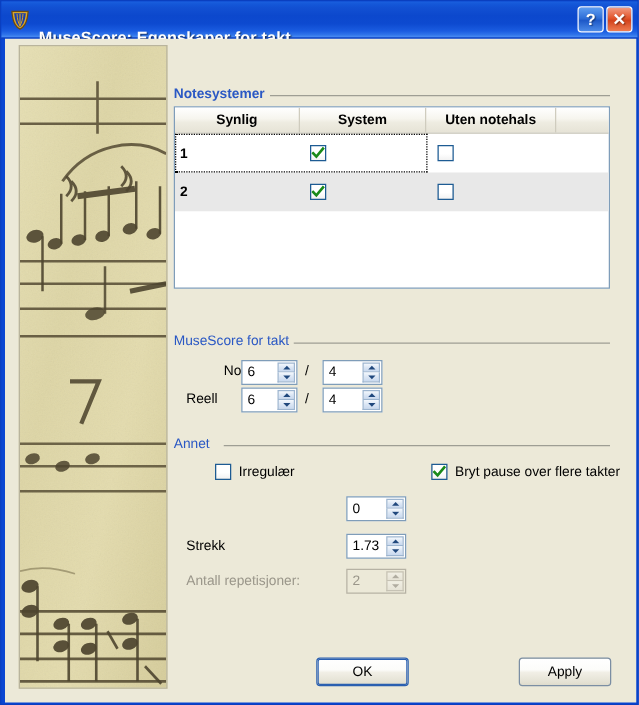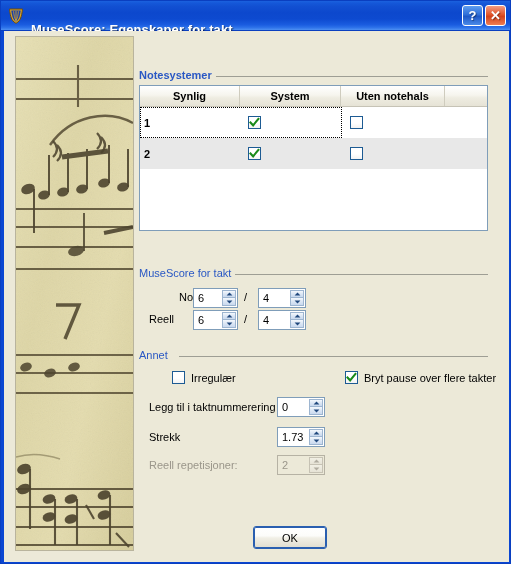--- a/index.html
+++ b/index.html
@@ -550,21 +550,20 @@
 
       <div class="cbrow" style="left:206px; top:22px;">
         <span class="cbox">
           <svg width="11" height="11" viewBox="0 0 11 11">
             <path d="M1.5 5.6 L4.1 8.3 L9.4 1.9" stroke="#1a8a1a" stroke-width="2.1" fill="none" stroke-linecap="square"></path>
           </svg>
         </span>
         <span class="cbtext">Bryt pause over flere takter</span>
       </div>
 
-      <div class="flabel" style="left:10px; top:52px;">Legg til i taktnummerering</div>
       <div class="spin" style="left:138px; top:48px; width:48px;">
         <div class="spin-value">0</div>
         <div class="spin-btns">
           <div class="spin-btn up">
             <svg width="7" height="4" viewBox="0 0 7 4">
                 <path d="M3.5 0.6 L6.4 3.6 L0.6 3.6 Z" fill="#20487d"></path>
               </svg>
           </div>
           <div class="spin-btn down">
             <svg width="7" height="4" viewBox="0 0 7 4">
@@ -584,36 +583,39 @@
               </svg>
           </div>
           <div class="spin-btn down">
             <svg width="7" height="4" viewBox="0 0 7 4">
                 <path d="M3.5 3.4 L0.6 0.4 L6.4 0.4 Z" fill="#20487d"></path>
               </svg>
           </div>
         </div>
       </div>
 
-      <div class="flabel disabled" style="left:10px; top:110px;">Reell repetisjoner:</div>
+      <div class="flabel disabled" style="left:10px; top:110px;">Antall repetisjoner:</div>
       <div class="spin disabled" style="left:138px; top:106px; width:48px;">
         <div class="spin-value">2</div>
         <div class="spin-btns">
           <div class="spin-btn up">
             <svg width="7" height="4" viewBox="0 0 7 4">
                 <path d="M3.5 0.6 L6.4 3.6 L0.6 3.6 Z" fill="#b0aca0"></path>
               </svg>
           </div>
           <div class="spin-btn down">
             <svg width="7" height="4" viewBox="0 0 7 4">
                 <path d="M3.5 3.4 L0.6 0.4 L6.4 0.4 Z" fill="#b0aca0"></path>
               </svg>
           </div>
         </div>
       </div>
     </div>
 
     <div class="btn default" style="left:249px; top:495px;">
       <span>OK</span>
     </div>
+    <div class="btn" style="left:411px; top:495px;">
+      <span>Apply</span>
+    </div>
 
   </div>
 </div>
 
 </body></html>

